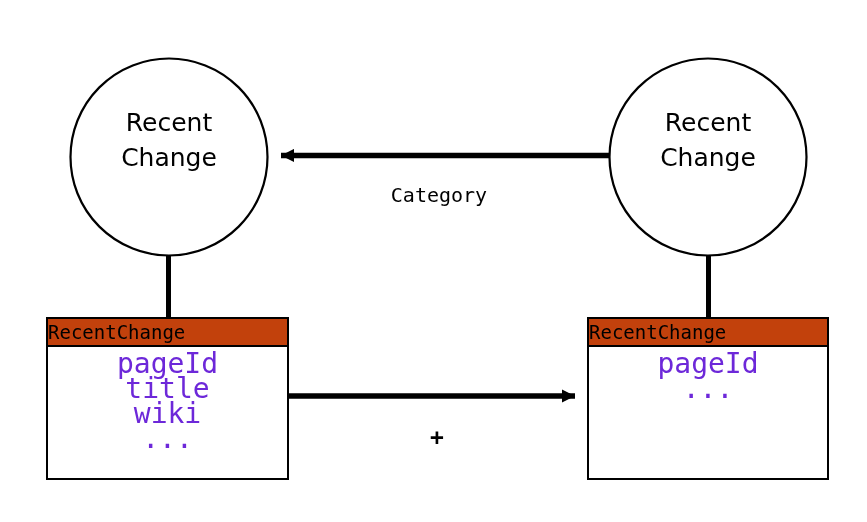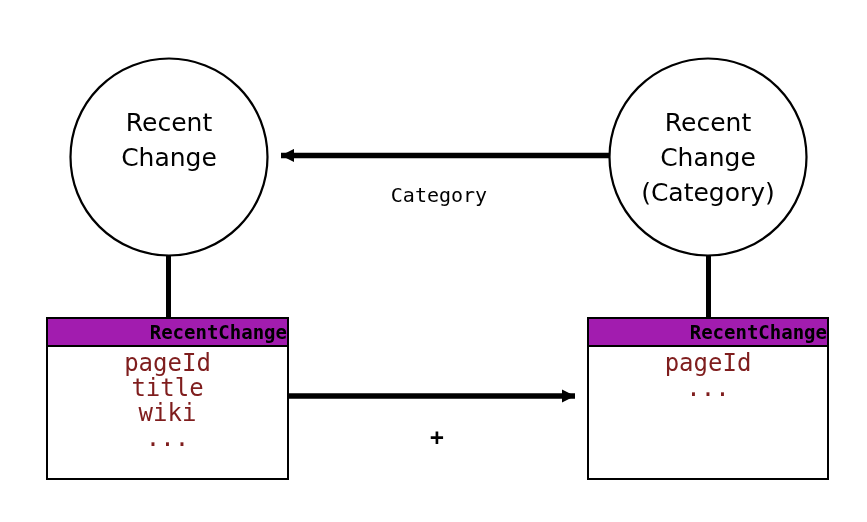--- a/index.html
+++ b/index.html
@@ -64,35 +64,35 @@
   }
   #class-box-right {
     left: 587px;
     top: 317px;
     width: 242px;
     height: 163px;
   }
   .class-header {
     height: 26px;
     line-height: 26px;
-    text-align: right;
+    text-align: left;
     font-family: "DejaVu Sans Mono", monospace;
-    font-weight: bold;
+    font-weight: normal;
     font-size: 19px;
     color: #000000;
     border-bottom: 2.5px solid #000000;
-    background: #a21caf;
+    background: #c2410c;
   }
   .class-body {
     padding-top: 4px;
     text-align: center;
     font-family: "DejaVu Sans Mono", monospace;
-    font-size: 24px;
+    font-size: 28px;
     line-height: 25px;
-    color: #7f1d1d;
+    color: #6d28d9;
   }
   .class-attr {
     display: block;
     white-space: pre;
   }
 
   
   .edge-label {
     position: absolute;
     font-family: "DejaVu Sans Mono", monospace;
@@ -145,21 +145,20 @@
   </svg>
 
   <div class="circle-label" id="circle-label-page">
     <div>Recent</div>
     <div>Change</div>
   </div>
 
   <div class="circle-label" id="circle-label-category">
     <div>Recent</div>
     <div>Change</div>
-    <div>(Category)</div>
   </div>
 
   <div class="class-box" id="class-box-left">
     <div class="class-header">RecentChange</div>
     <div class="class-body">
       <span class="class-attr">pageId</span>
       <span class="class-attr">title</span>
       <span class="class-attr">wiki</span>
       <span class="class-attr">...</span>
     </div>

